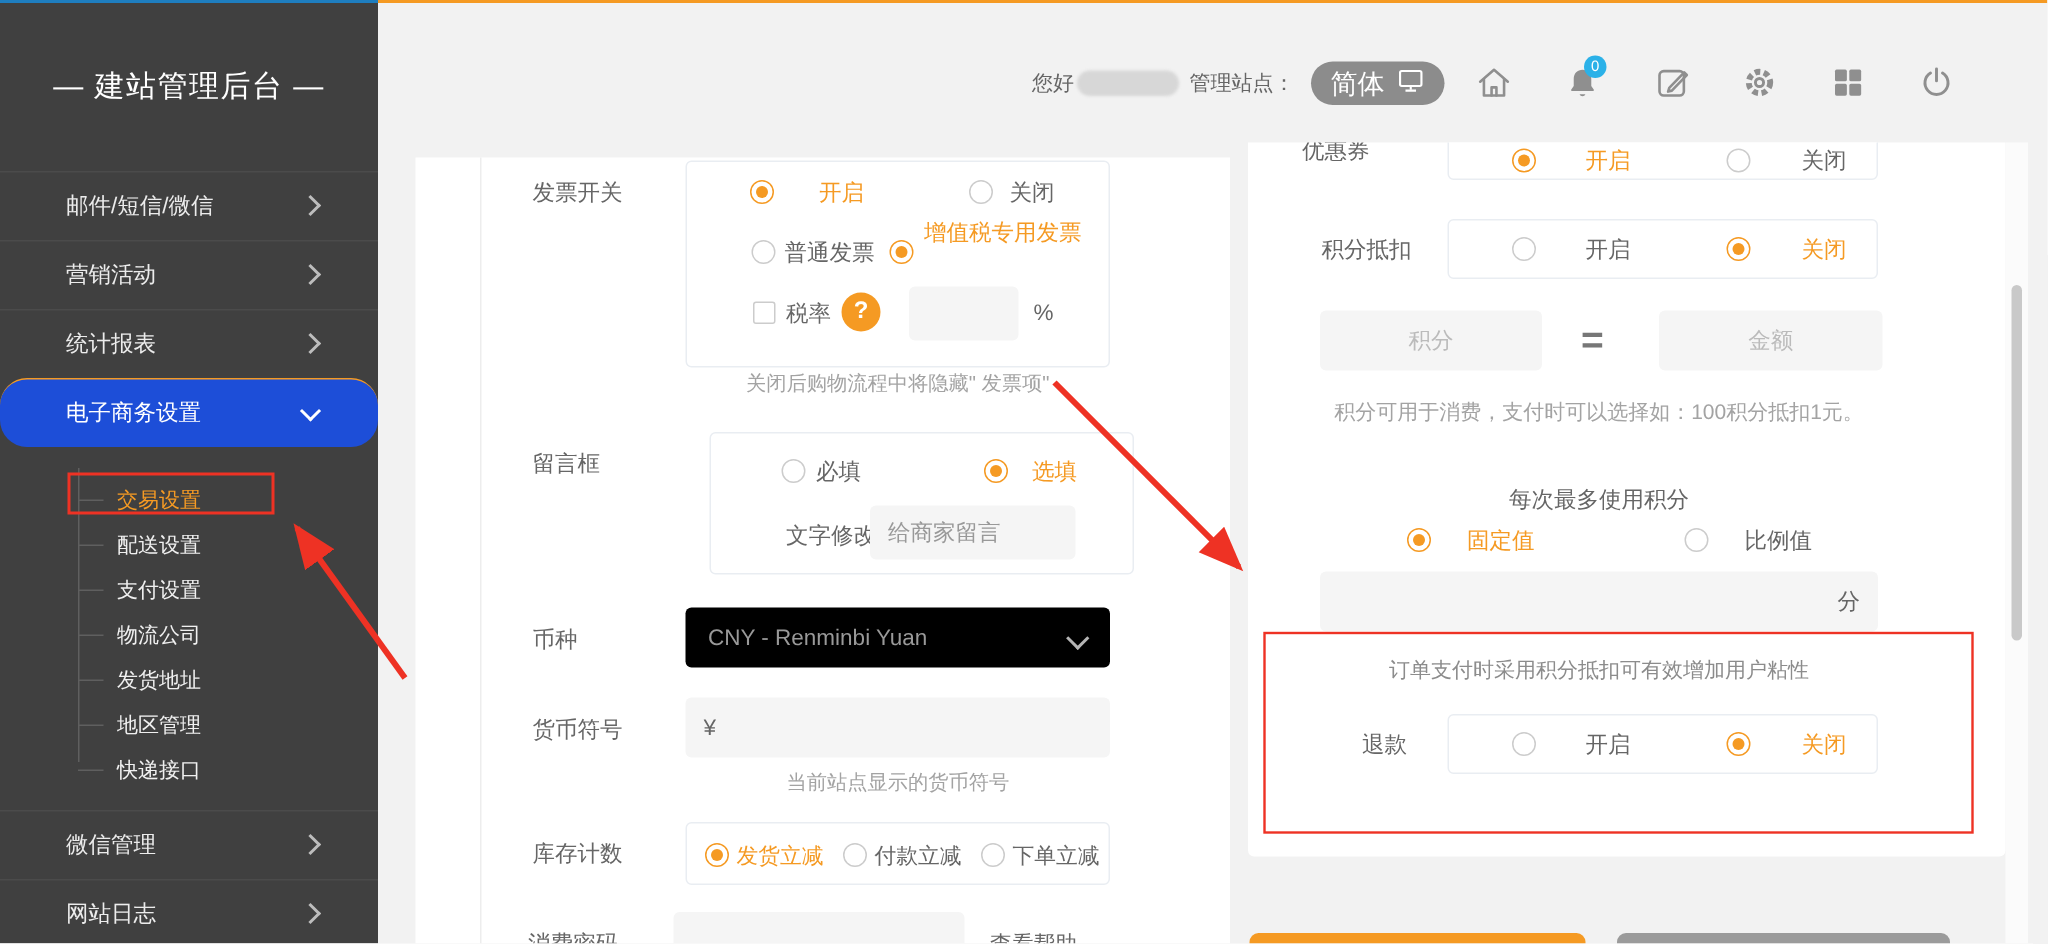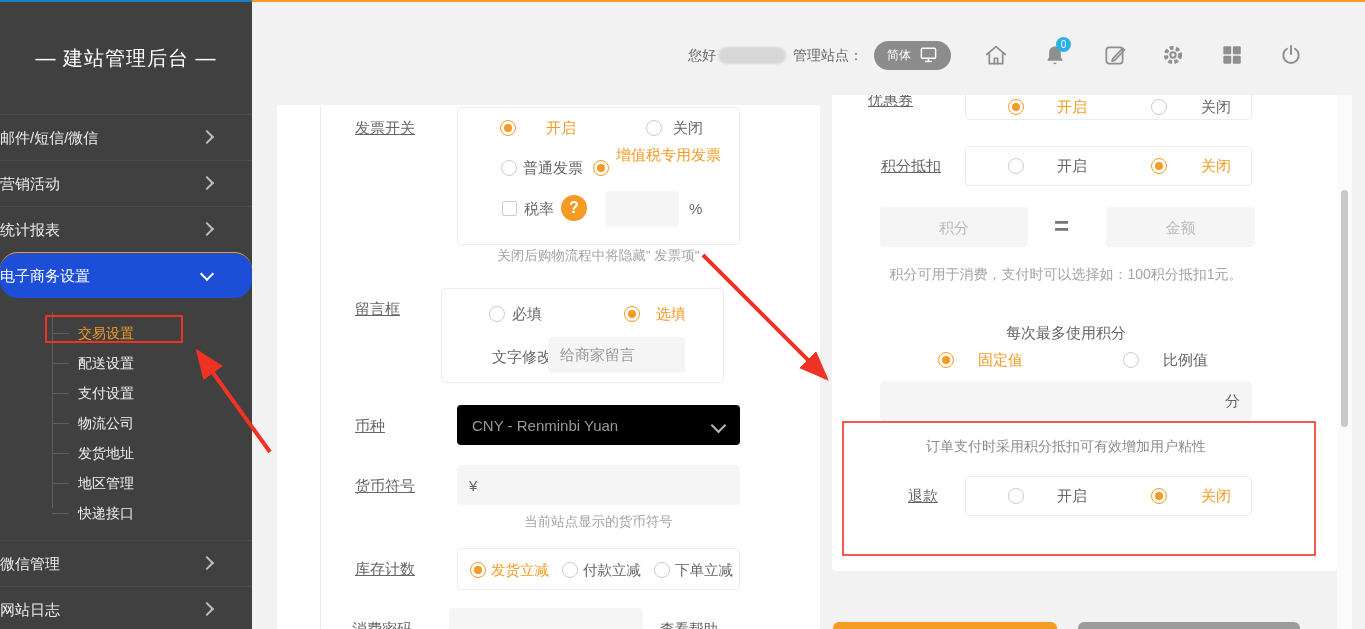--- a/index.html
+++ b/index.html
@@ -6,45 +6,45 @@
   body{font-family:"Liberation Sans","DejaVu Sans",sans-serif;}
   .page{position:relative;width:1365px;height:629px;overflow:hidden;background:#f2f2f2;}
   .strip{position:absolute;top:0;height:2px;}
   .strip.blue{left:0;width:252px;background:#1e7ec0;}
   .strip.orange{left:252px;width:1113px;background:#f59a23;}
 
   
   .sidebar{position:absolute;left:0;top:2px;width:252px;height:627px;background:#404040;}
   .brand{margin-top:40px;height:32px;line-height:32px;text-align:center;color:#fff;font-size:20px;letter-spacing:1px;}
   .nav{margin-top:40px;}
-  .mitem{position:relative;height:45px;line-height:45px;border-top:1px solid #4b4b4b;color:#ececec;font-size:15px;cursor:pointer;}
+  .mitem{position:relative;height:45px;line-height:45px;border-top:1px solid #4b4b4b;color:#ececec;font-size:15px;padding-left:44px;cursor:pointer;}
   .mitem.active{background:#1d4ed8;color:#fff;border-top-color:#f59a23;border-radius:18px;}
   .chev{position:absolute;right:40px;top:50%;width:8px;height:8px;border-right:2px solid #bdbdbd;border-top:2px solid #bdbdbd;transform:translateY(-60%) rotate(45deg);}
   .mitem.active .chev{border-color:#fff;transform:translateY(-70%) rotate(135deg);}
   .submenu{position:relative;padding:20px 0 12px 0;}
   .vline{position:absolute;left:52px;top:14px;width:1px;height:196px;background:#5f5f5f;}
   .sitem{position:relative;height:30px;line-height:30px;padding-left:78px;color:#f0f0f0;font-size:14px;cursor:pointer;}
   .sitem .tick{position:absolute;left:52px;top:15px;width:17px;height:1px;background:#5f5f5f;}
   .sitem.active{color:#f59a23;}
 
   
   .topbar{position:absolute;left:252px;top:2px;width:1113px;height:93px;background:#f2f2f2;}
   .greet,.manage{position:absolute;top:45px;font-size:14px;color:#666;}
   .blurpill{position:absolute;left:466px;top:45px;width:68px;height:17px;border-radius:9px;background:#d7d7d7;filter:blur(1.1px);}
-  .langpill{position:absolute;left:622px;top:39px;height:29px;border:none;border-radius:15px;background:#8c8c8c;color:#fff;font-size:12px;display:flex;align-items:center;gap:8px;padding:0 13px;cursor:pointer;font-family:inherit;}
+  .langpill{position:absolute;left:622px;top:39px;height:29px;border:none;border-radius:15px;background:#8c8c8c;color:#fff;font-size:18px;display:flex;align-items:center;gap:8px;padding:0 13px;cursor:pointer;font-family:inherit;}
   .hicon{position:absolute;top:40px;width:26px;height:26px;cursor:pointer;}
   .hicon svg{width:26px;height:26px;display:block;}
   .badge{position:absolute;left:14px;top:-5px;width:15px;height:15px;border-radius:50%;background:#2bb1e8;color:#fff;font-size:10px;line-height:15px;text-align:center;}
 
   
   .card{position:absolute;background:#fff;}
   .card-left{left:277px;top:105px;width:543px;height:545px;}
   .innerline{position:absolute;left:43px;top:0;width:1px;height:100%;background:#ededed;}
   .card-right{left:832px;top:95px;width:505px;height:476px;border-radius:0 0 4px 4px;overflow:hidden;}
-  .flabel{position:absolute;font-size:15px;color:#666;white-space:nowrap;text-decoration:underline;}
+  .flabel{position:absolute;font-size:15px;color:#666;white-space:nowrap;}
   .optbox{position:absolute;background:#fff;border:1px solid #e9edf2;border-radius:4px;box-sizing:border-box;}
   .radio{position:absolute;width:16px;height:16px;border:1px solid #ccc;border-radius:50%;background:#fff;box-sizing:border-box;cursor:pointer;}
   .radio.sel{border-color:#f59a23;}
   .radio.sel::after{content:"";position:absolute;left:3px;top:3px;width:8px;height:8px;border-radius:50%;background:#f59a23;}
   .cbox{position:absolute;width:15px;height:15px;border:1px solid #ccc;border-radius:2px;background:#fff;box-sizing:border-box;cursor:pointer;}
   .otext{position:absolute;font-size:15px;color:#666;white-space:nowrap;}
   .otext.on{color:#f59a23;}
   .hint{position:absolute;font-size:13.5px;color:#a3a3a3;text-align:center;white-space:nowrap;}
   .ginput{position:absolute;background:#f5f5f5;border:none;border-radius:4px;color:#666;font-size:15px;padding:0 12px;box-sizing:border-box;font-family:inherit;outline:none;}
   .ginput.center::placeholder{color:#bbb;}
@@ -206,21 +206,21 @@
 
       <span class="cbox" style="left:44px;top:93px"></span>
       <span class="otext" style="left:66px;top:92px">税率</span>
       <span class="qicon" style="left:103px;top:87px">?</span>
       <input class="ginput" style="left: 148px; top: 83px; width: 73px; height: 36px;">
       <span class="otext" style="left:231px;top:92px">%</span>
     </div>
     <div class="hint" style="left:180px;top:142px;width:283px">关闭后购物流程中将隐藏" 发票项"</div>
 
     <span class="flabel" style="left:78px;top:195px">留言框</span>
-    <div class="optbox" style="left:164px;top:183px;width:283px;height:95px">
+    <div class="optbox" style="left:196px;top:183px;width:283px;height:95px">
       <span class="radio" style="left:47px;top:17px"></span>
       <span class="otext" style="left:70px;top:16px">必填</span>
       <span class="radio sel" style="left:182px;top:17px"></span>
       <span class="otext on" style="left:214px;top:16px">选填</span>
       <span class="otext" style="left:50px;top:59px">文字修改</span>
       <input class="ginput" style="left: 106px; top: 48px; width: 137px; height: 36px; color: rgb(153, 153, 153);" value="给商家留言">
     </div>
 
     <span class="flabel" style="left:78px;top:312px">币种</span>
     <div class="selectbox" style="left:180px;top:300px;width:283px;height:40px">

